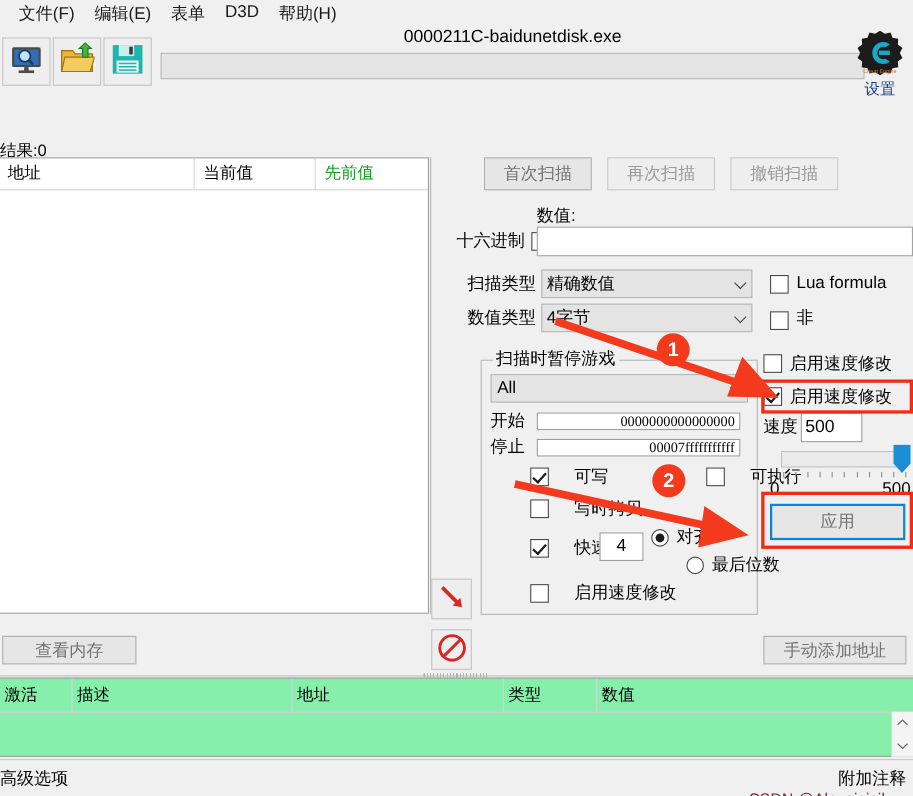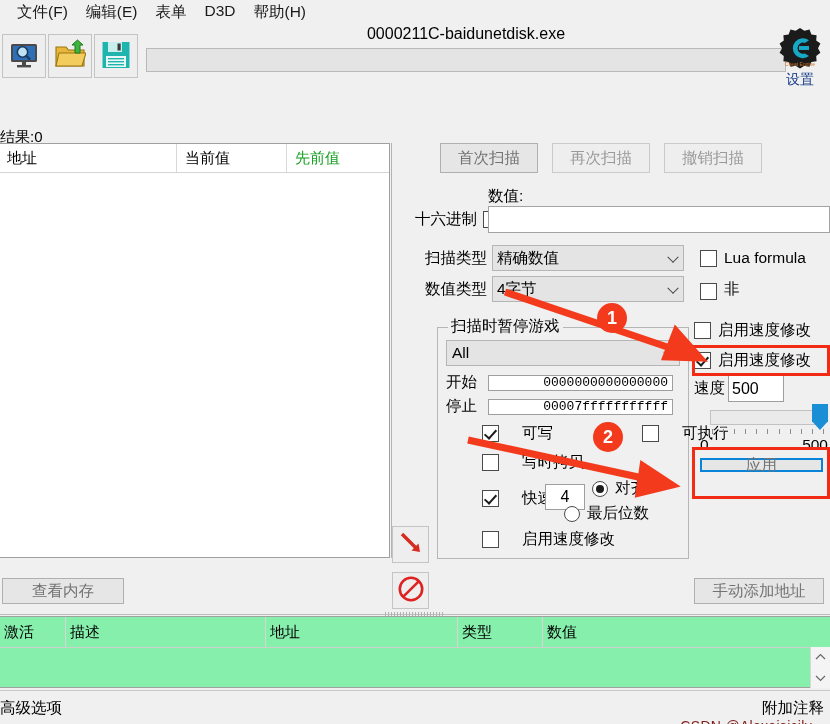--- a/index.html
+++ b/index.html
@@ -76,21 +76,21 @@
 
   
   .grp{position:absolute;left:437px;top:327px;width:252px;height:232px;
        border:1px solid #b6b6b6;box-sizing:border-box;background:transparent;}
   .grp-title{position:absolute;left:448px;top:316px;background:#f0f0f0;padding:0 3px;font-size:15.5px;}
   .regionsel{position:absolute;left:446px;top:340px;width:234px;height:26px;background:#e4e4e4;
        border:1px solid #b5b5b5;box-sizing:border-box;display:flex;align-items:center;padding:0 5px;font-size:15.5px;}
   .addrrow{position:absolute;display:flex;align-items:center;}
   .addrrow .al{font-size:15.5px;width:42px;}
   .addrinput{width:185px;height:16px;background:#fff;border:1px solid #9e9e9e;box-sizing:border-box;
-       text-align:right;font-family:Liberation Mono, monospace;font-size:13px;padding:0 4px;}
+       text-align:right;font-family:Liberation Serif, serif;font-size:13px;padding:0 4px;}
   .optcb{position:absolute;display:flex;align-items:center;gap:23px;font-size:15.5px;padding-left:36px;}
   .fastinput{position:absolute;left:545px;top:484px;width:40px;height:26px;background:#fff;
        border:1px solid #9e9e9e;box-sizing:border-box;text-align:center;font-size:16px;font-family:inherit;}
   .radio{width:16px;height:16px;border:1px solid #4a4a4a;border-radius:50%;background:#fff;
        box-sizing:border-box;position:relative;flex:0 0 auto;}
   .radio.on::after{content:"";position:absolute;left:3px;top:3px;width:8px;height:8px;border-radius:50%;background:#1c1c1c;}
   .rrow{position:absolute;display:flex;align-items:center;gap:7px;font-size:15.5px;}
 
   
   .spd-cb{position:absolute;display:flex;align-items:center;gap:7px;font-size:15.5px;white-space:nowrap;}
@@ -98,21 +98,21 @@
   .spdrow .sl{font-size:15.5px;margin-right:3px;}
   .spdinput{width:56px;height:27px;background:#fff;border:1px solid #9e9e9e;box-sizing:border-box;
        font-size:16px;padding:0 3px;font-family:inherit;}
   .slider{position:absolute;left:710px;top:408px;width:118px;height:18px;}
   .strack{position:absolute;left:0;top:2px;width:112px;height:15px;background:#eaeaea;border:1px solid #c2c2c2;box-sizing:border-box;}
   .sthumb{position:absolute;right:0;top:-4px;width:16px;height:26px;background:#1b8fd6;
        clip-path:polygon(0 0,100% 0,100% 66%,50% 100%,0 66%);}
   .sticks{position:absolute;left:2px;top:21px;width:112px;height:6px;display:flex;justify-content:space-between;}
   .sticks i{width:1px;height:5px;background:#8c8c8c;display:block;}
   .srange{position:absolute;left:700px;top:436px;width:128px;display:flex;justify-content:space-between;font-size:15.5px;}
-  .applybtn{position:absolute;left:700px;top:458px;width:123px;height:14px;}
+  .applybtn{position:absolute;left:700px;top:458px;width:123px;height:33px;}
   .applybtn .btn{width:100%;height:100%;border:2px solid #0a84d8;}
 
   
   .iconbtn{position:absolute;width:37px;height:37px;background:#eeeeee;border:1px solid #c4c4c4;
        box-sizing:border-box;display:flex;align-items:center;justify-content:center;}
 
   
   .midbar{position:absolute;left:0;top:570px;width:830px;height:44px;}
   .viewmem{position:absolute;left:2px;top:8px;width:122px;height:26px;}
   .addaddr{position:absolute;left:694px;top:8px;width:130px;height:26px;}
@@ -294,21 +294,21 @@
   <div class="optcb" style="left:446px;top:488px;">
     <span class="cbox ck"></span>
     <span>快速扫描</span>
   </div>
   <input class="fastinput" value="4" style="">
 
   <div class="rrow" style="left:592px;top:478px;">
     <span class="radio on"></span>
     <span>对齐</span>
   </div>
-  <div class="rrow" style="left:564px;top:503px;">
+  <div class="rrow" style="left:624px;top:503px;">
     <span class="radio"></span>
     <span>最后位数</span>
   </div>
   <div class="optcb" style="left:446px;top:529px;">
     <span class="cbox"></span>
     <span>启用速度修改</span>
   </div>
 
   <div class="spd-cb" style="left:694px;top:320px;">
     <span class="cbox"></span>

